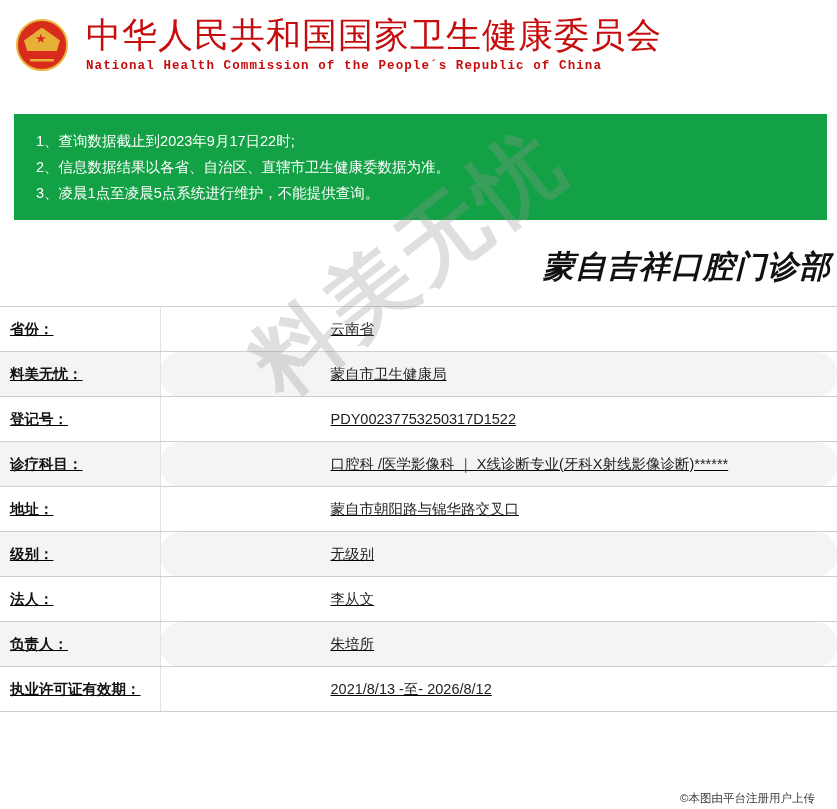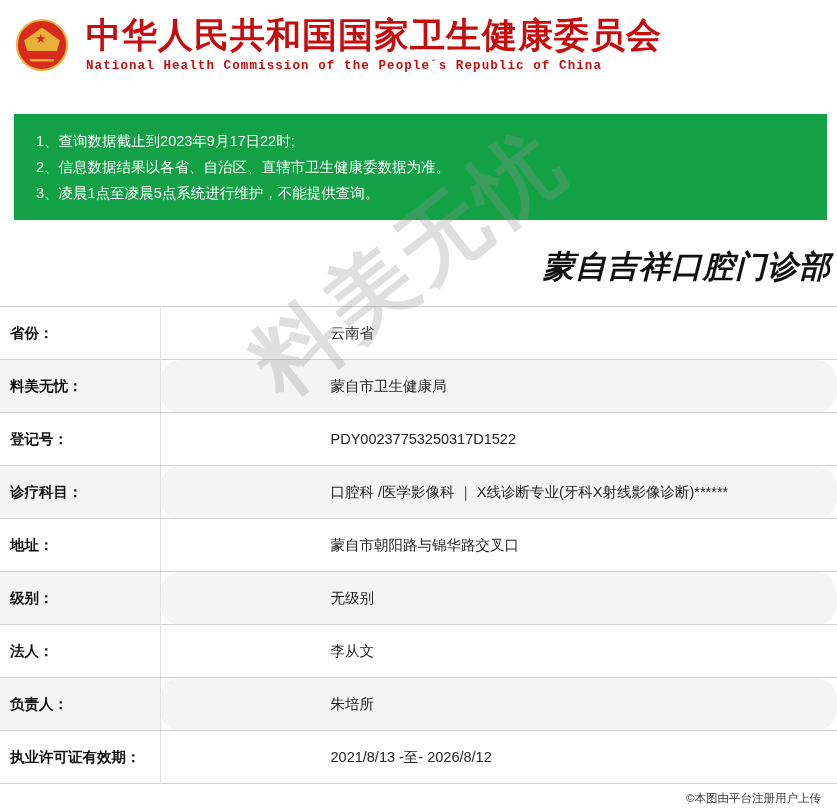--- a/index.html
+++ b/index.html
@@ -67,21 +67,21 @@
   }
   .title-block {
     display: flex;
     flex-direction: column;
     justify-content: center;
     padding-left: 8px;
   }
   .title-cn {
     color: #c60c0c;
     font-size: 35px;
-    font-weight: bold;
+    font-weight: normal;
     letter-spacing: 1px;
     line-height: 42px;
     white-space: nowrap;
     font-family: "Liberation Serif", serif;
   }
   .title-en {
     color: #c60c0c;
     font-size: 12.5px;
     font-weight: bold;
     letter-spacing: 1.1px;
@@ -121,21 +121,21 @@
     letter-spacing: 1px;
     font-family: "Liberation Sans", sans-serif;
   }
 
   
   .table {
     width: 837px;
     border-collapse: collapse;
     table-layout: fixed;
   }
-  .table tr { height: 53px; }
+  .table tr { height: 45px; text-decoration: underline; }
   .table td {
     border-top: 1px solid #cfcfcf;
     border-bottom: 1px solid #cfcfcf;
     font-size: 14.5px;
     color: #1a1a1a;
     vertical-align: middle;
   }
   .table tr:nth-child(odd) td { background: #ffffff; }
   .table tr:nth-child(even) td { background: #f4f4f4; }
   td.label {
@@ -167,21 +167,21 @@
     transform-origin: left top;
     white-space: nowrap;
     pointer-events: none;
     font-family: "Liberation Serif", serif;
     letter-spacing: 6px;
   }
 
   
   .footer-stamp {
     position: absolute;
-    right: 14px;
+    right: 20px;
     bottom: 2px;
     font-size: 11.5px;
     color: #3a3a3a;
     background: rgba(255,255,255,0.6);
     padding: 1px 2px;
     white-space: nowrap;
   }
 </style>
 </head>
 <body>

